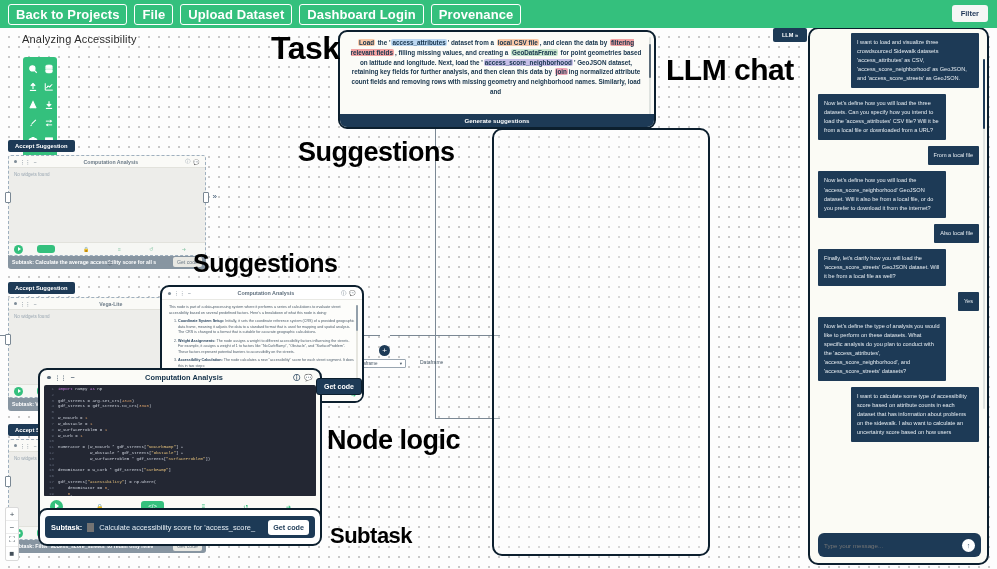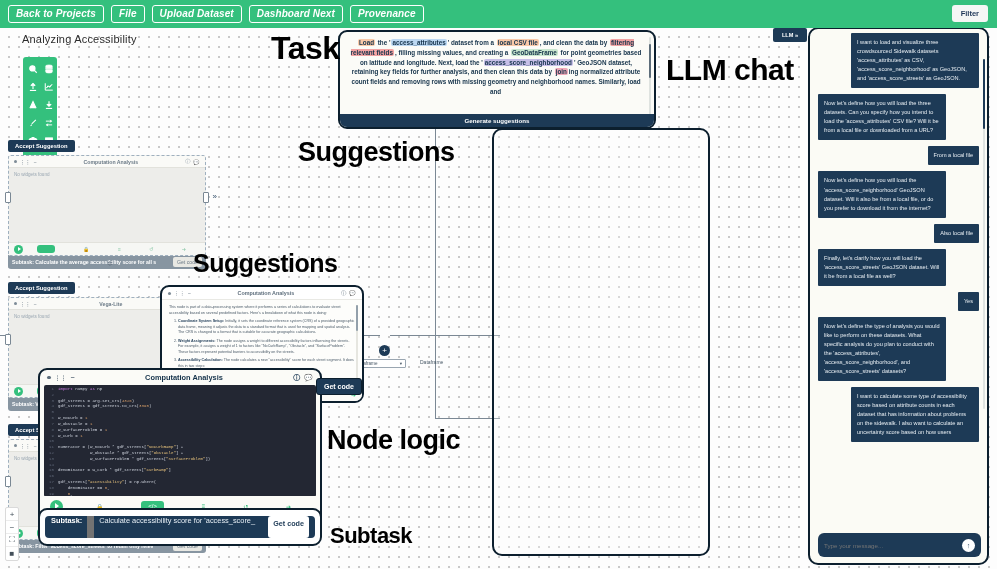--- a/index.html
+++ b/index.html
@@ -18,24 +18,23 @@
     background-position:4px 4px;
   }
   
   #topbar {
     position:absolute; left:0; top:0; width:997px; height:28px;
     background:#34c07d; display:flex; align-items:center; gap:7px;
     padding:0 8px; z-index:60;
   }
   .tb-btn {
     border:1.2px solid #ffffff; border-radius:3px; background:transparent;
-    color:#ffffff; font-size:10px; font-weight:bold; letter-spacing:.1px;
+    color:#ffffff; font-size:13px; font-weight:bold; letter-spacing:.1px;
     padding:3px 7px; line-height:1; cursor:pointer; white-space:nowrap;
     font-family:"Liberation Sans", sans-serif;
-    font-style:italic;
   }
   #login-btn {
     position:absolute; right:9px; top:5px;
     background:#f4f6f5; color:#1d3557; border:none; border-radius:3px;
     font-size:7.5px; font-weight:bold; padding:4px 9px; cursor:pointer;
     font-family:"Liberation Sans", sans-serif;
   }
   
   #proj-title {
     position:absolute; left:22px; top:33px; font-size:11px; color:#2b2b2b;
@@ -248,21 +247,21 @@
   #code-tools { flex:1; display:flex; align-items:center; justify-content:space-around; padding-left:14px; }
   .ctool { font-size:6px; color:#34c07d; cursor:pointer; }
   .ctool.active { background:#34c07d; color:#fff; padding:2px 7px; border-radius:3px; }
   #subtask-card {
     position:absolute; left:38px; top:508px; width:284px; height:38px;
     background:#fff; border:2.4px solid #0c1f2e; border-radius:9px; z-index:43;
     display:flex; align-items:center; padding:0 5px;
   }
   #subtask-inner {
     flex:1; height:22px; background:#1d3a56; border-radius:4px;
-    display:flex; padding:0 6px; gap:5px;
+    display:flex; align-items:center; padding:0 6px; gap:5px;
   }
   #subtask-lbl { font-size:7.4px; color:#fff; font-weight:bold; white-space:nowrap; }
   #subtask-val {
     flex:1; font-size:7.4px; color:#e6eef5; white-space:nowrap;
     overflow:hidden; border-left:7px solid #737373; padding-left:5px;
   }
   #subtask-getcode {
     background:#fff; color:#1d3a56; font-size:7.2px; font-weight:bold;
     padding:3px 5px; border-radius:3px; cursor:pointer; white-space:nowrap;
   }
@@ -307,21 +306,21 @@
     <span>Dataframe</span>
     <span>▾</span>
   </div>
   <div id="df-label">Dataframe</div>
 </div>
 
 <div id="topbar">
   <button class="tb-btn">Back to Projects</button>
   <button class="tb-btn">File</button>
   <button class="tb-btn">Upload Dataset</button>
-  <button class="tb-btn">Dashboard Next</button>
+  <button class="tb-btn">Dashboard Login</button>
   <button class="tb-btn">Provenance</button>
   <button id="login-btn">Filter</button>
 </div>
 
 <div id="proj-title">Analyzing Accessibility</div>
 
 <div id="palette">
   <div class="pal-ico">
     <svg viewBox="0 0 16 16" fill="none" stroke-width="1.8">
         <circle cx="7" cy="7" r="4.2"></circle>

